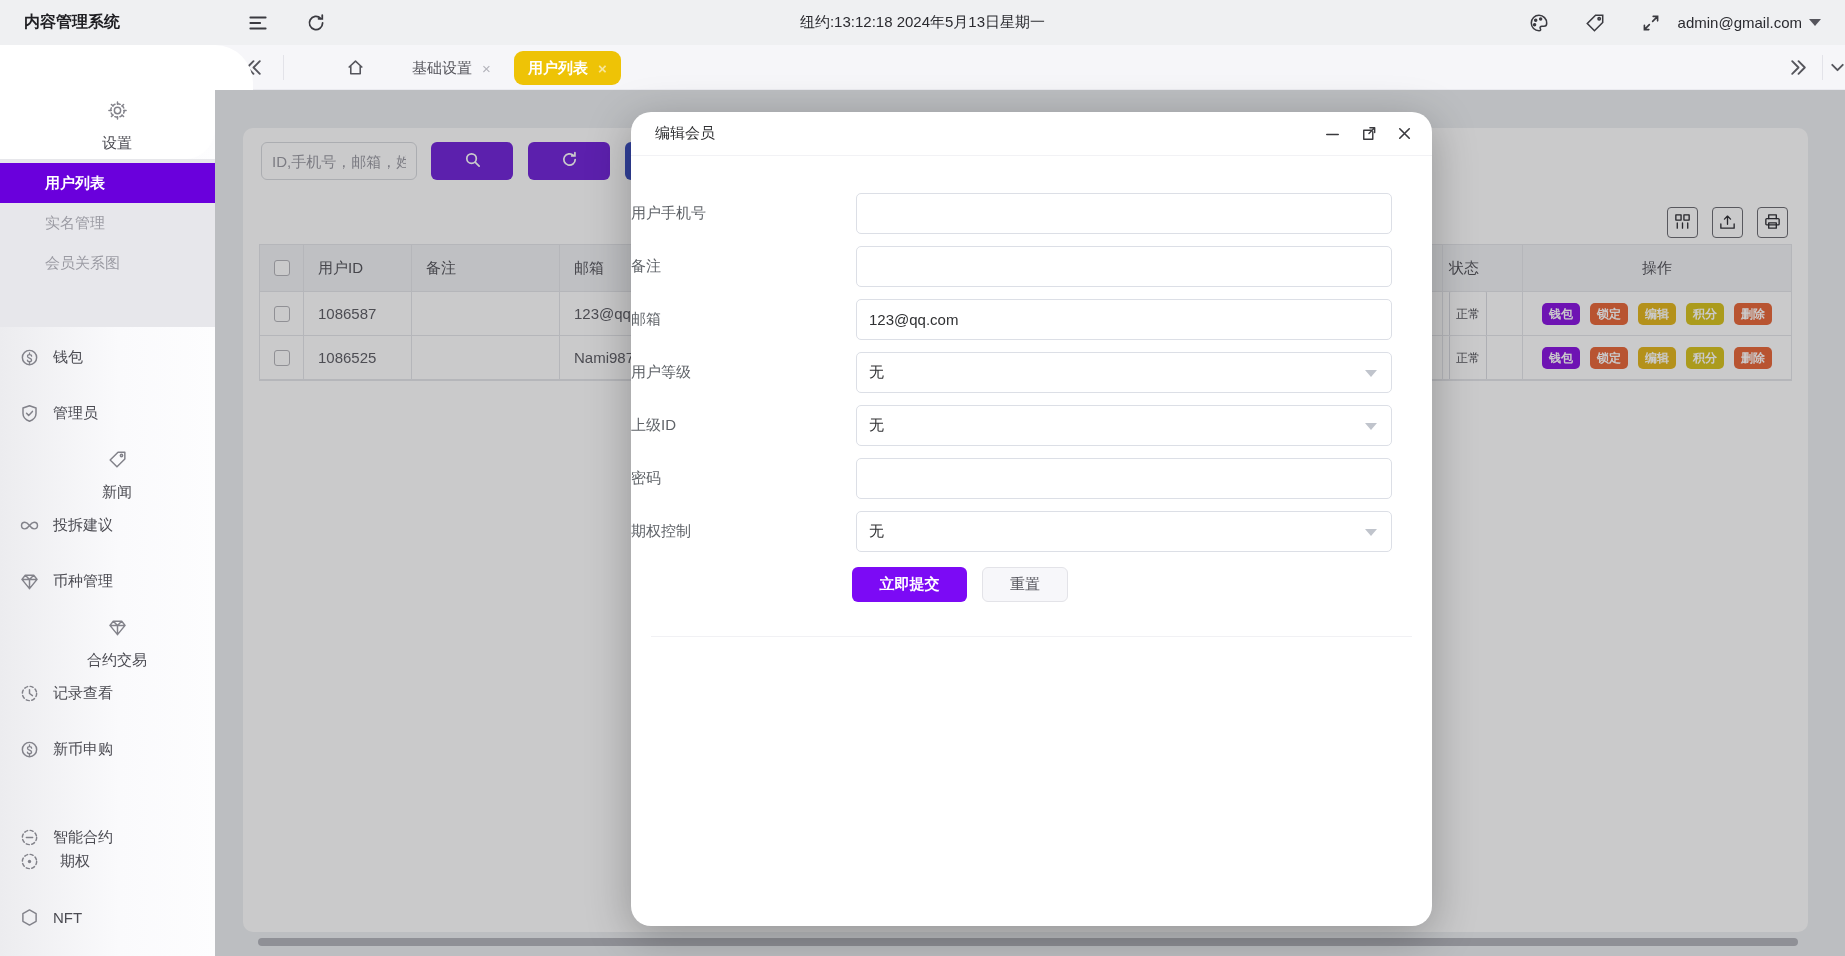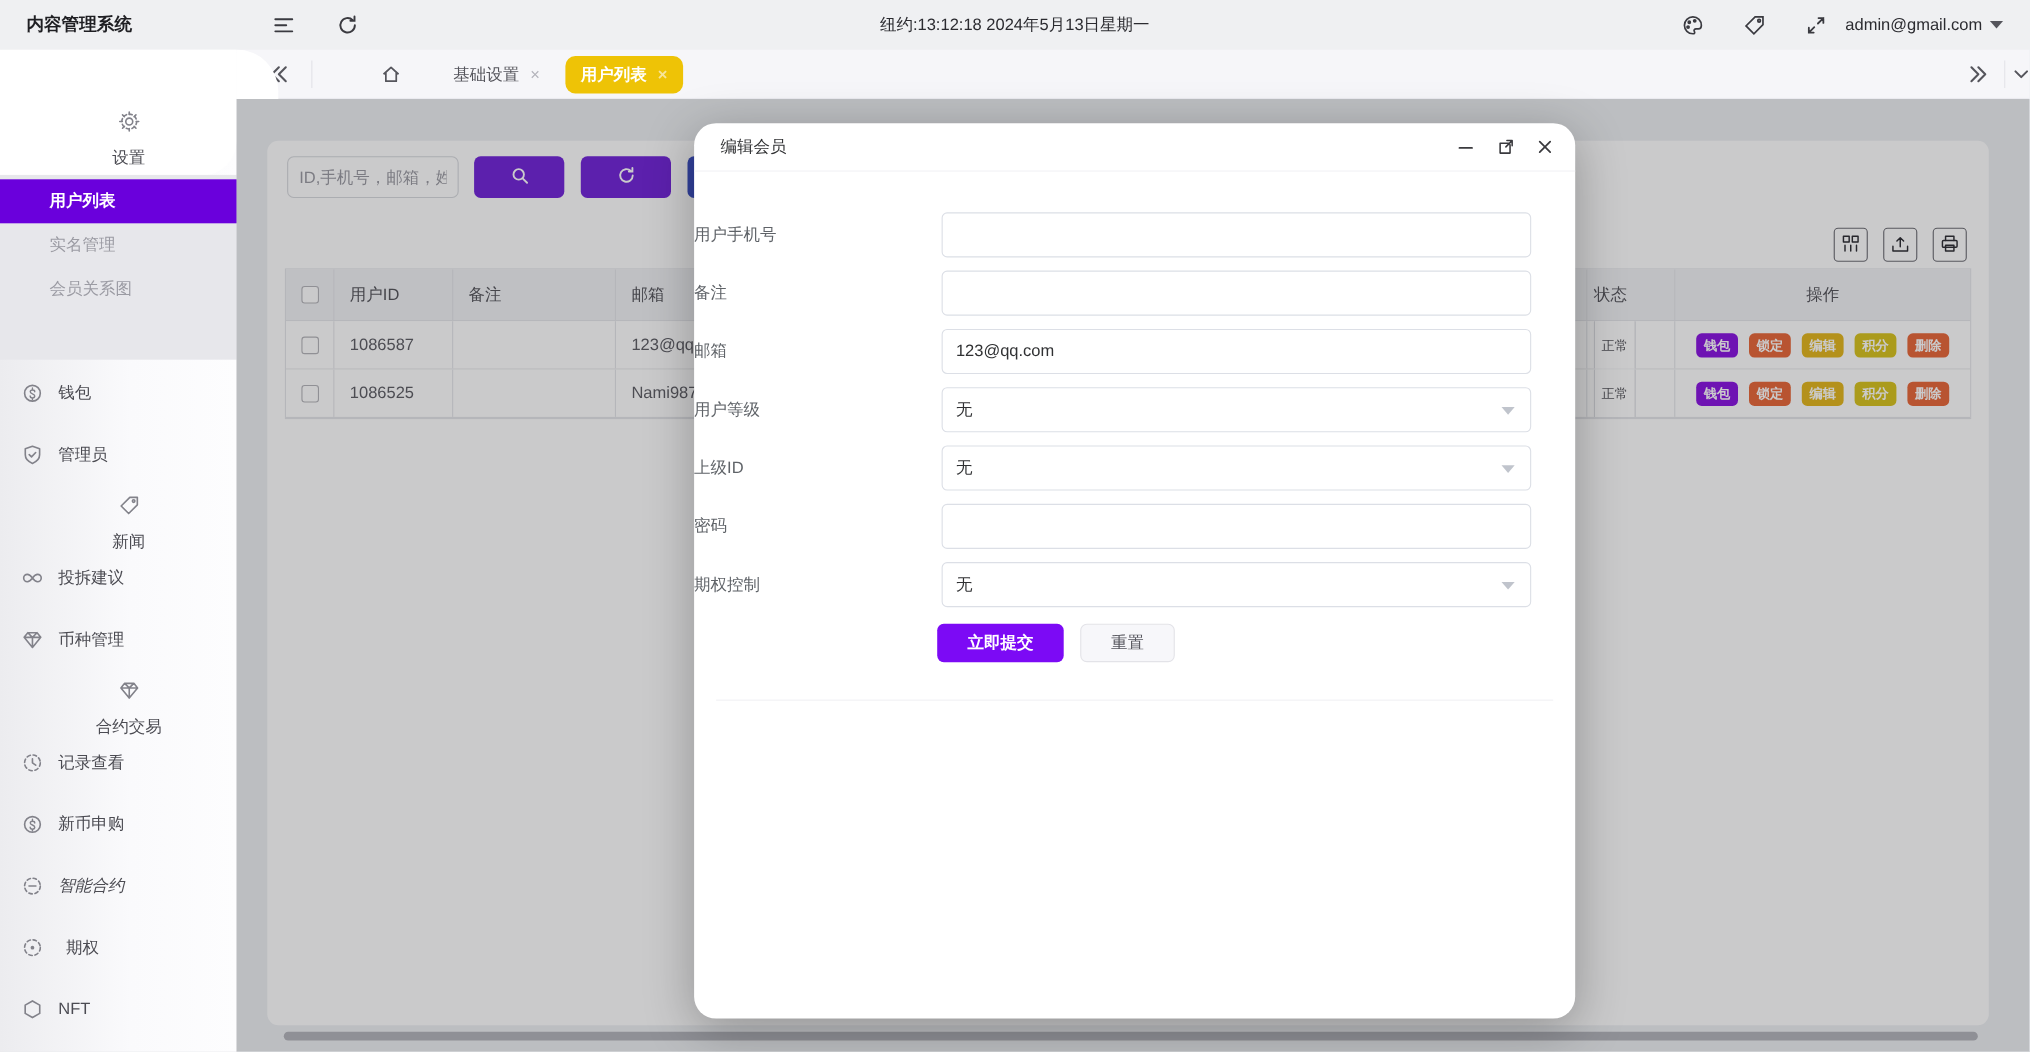--- a/index.html
+++ b/index.html
@@ -280,21 +280,21 @@
       </div>
       <div class="side-item" style="top: 684px; text-align: center;">
         <span class="s-ic">
           <svg viewBox="0 0 20 20" fill="none" stroke="currentColor" stroke-width="1.4" stroke-linecap="round" stroke-linejoin="round">
             <circle cx="10" cy="10" r="6.8"></circle>
             <path d="M8 12.4 c0 1 .9 1.6 2 1.6 s2-.6 2-1.6 c0-2.4-3.9-1.4-3.9-3.6 c0-1 .8-1.6 1.9-1.6 s2 .6 2 1.5 M10 5.5 v1.7 M10 14 v1.7" stroke-width="1.2"></path>
           </svg>
         </span>
         <span>新币申购</span>
       </div>
-      <div class="side-item" style="top: 740px; font-style: italic;">
+      <div class="side-item" style="top: 772px;">
         <span class="s-ic">
           <svg viewBox="0 0 20 20" fill="none" stroke="currentColor" stroke-width="1.4" stroke-linecap="round" stroke-linejoin="round">
             <circle cx="10" cy="10" r="6.8" stroke-dasharray="3 2.4"></circle>
             <path d="M7 10 h6"></path>
           </svg>
         </span>
         <span>智能合约</span>
       </div>
       <div class="side-item" style="top: 796px; gap: 20px;">
         <span class="s-ic">

